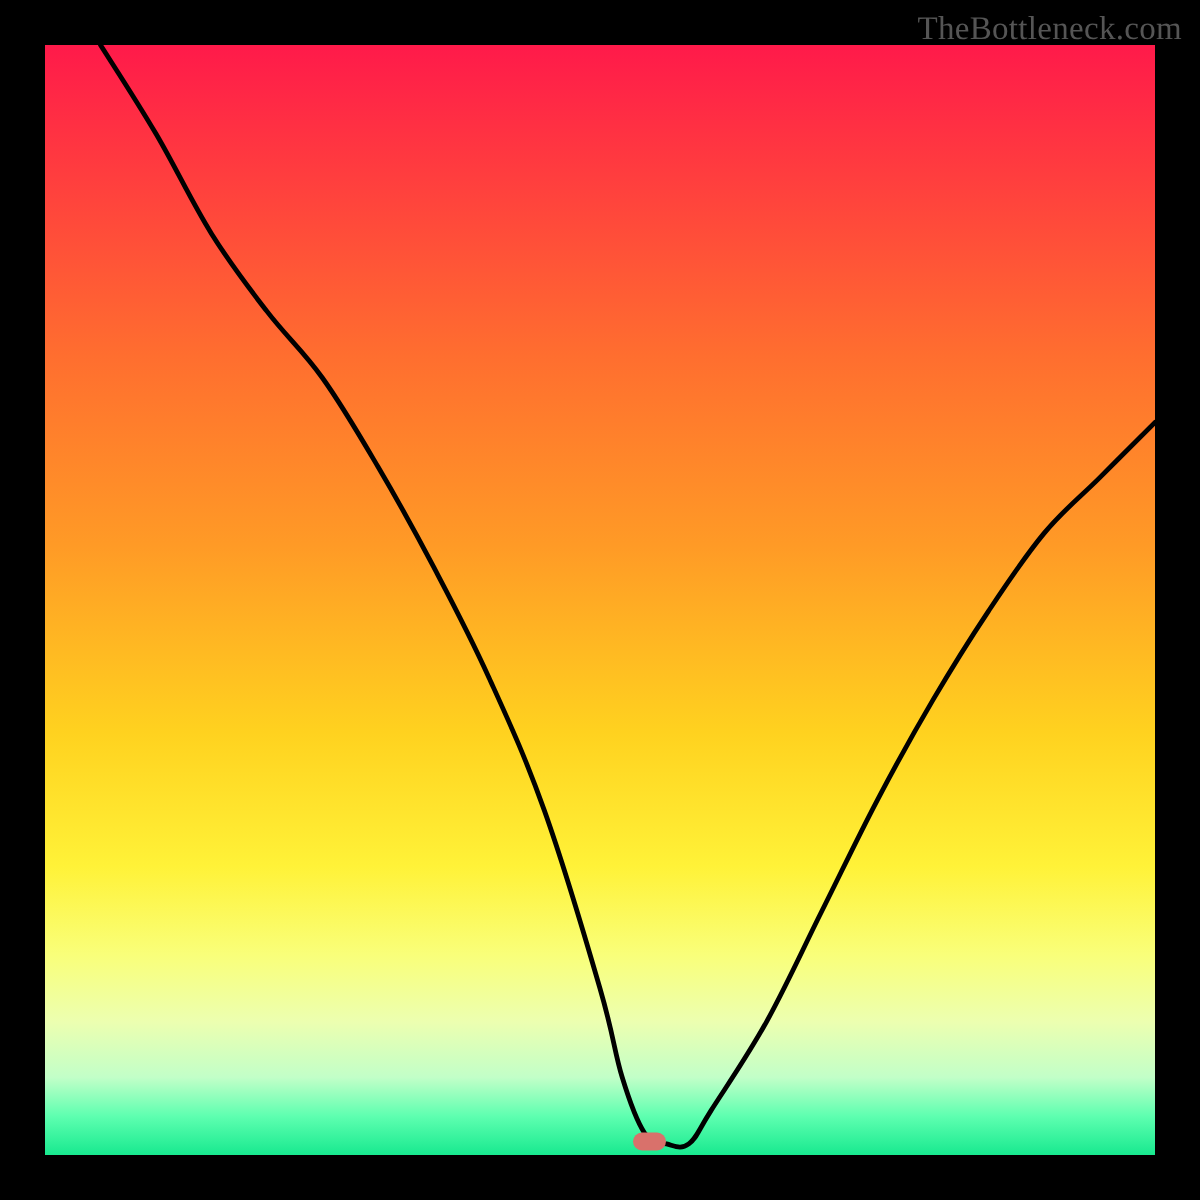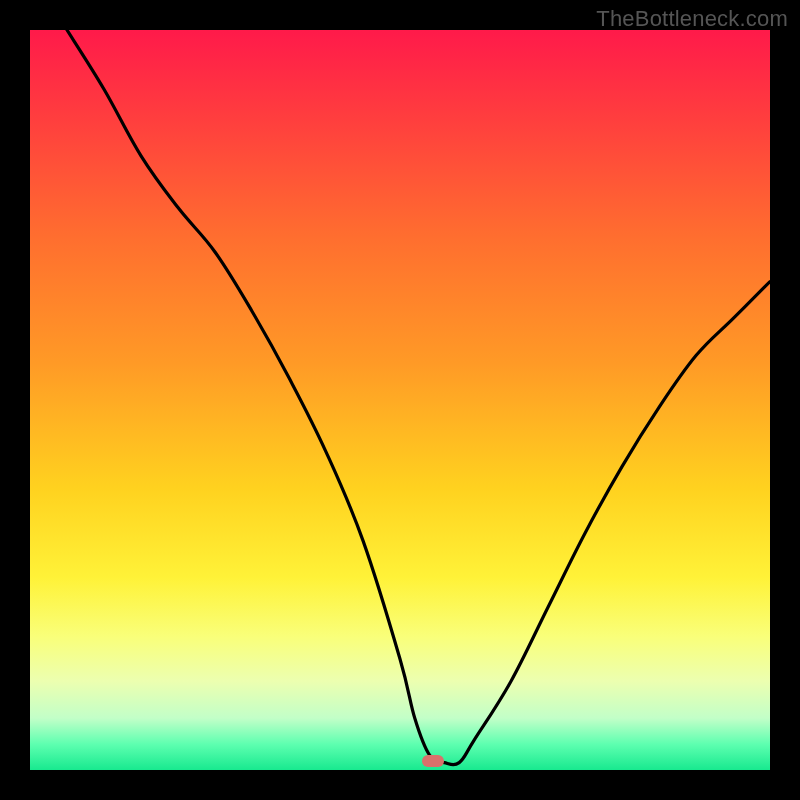--- a/index.html
+++ b/index.html
@@ -8,20 +8,21 @@
     width: 800px;
     height: 800px;
     background: #000;
     font-family: Arial, Helvetica, sans-serif;
   }
   .stage {
     position: relative;
     width: 800px;
     height: 800px;
     background: #000;
+    font-family: Liberation Serif, serif;
   }
   .plot {
     position: absolute;
     left: 30px;
     top: 30px;
     width: 740px;
     height: 740px;
     overflow: hidden;
   }
   .gradient {

